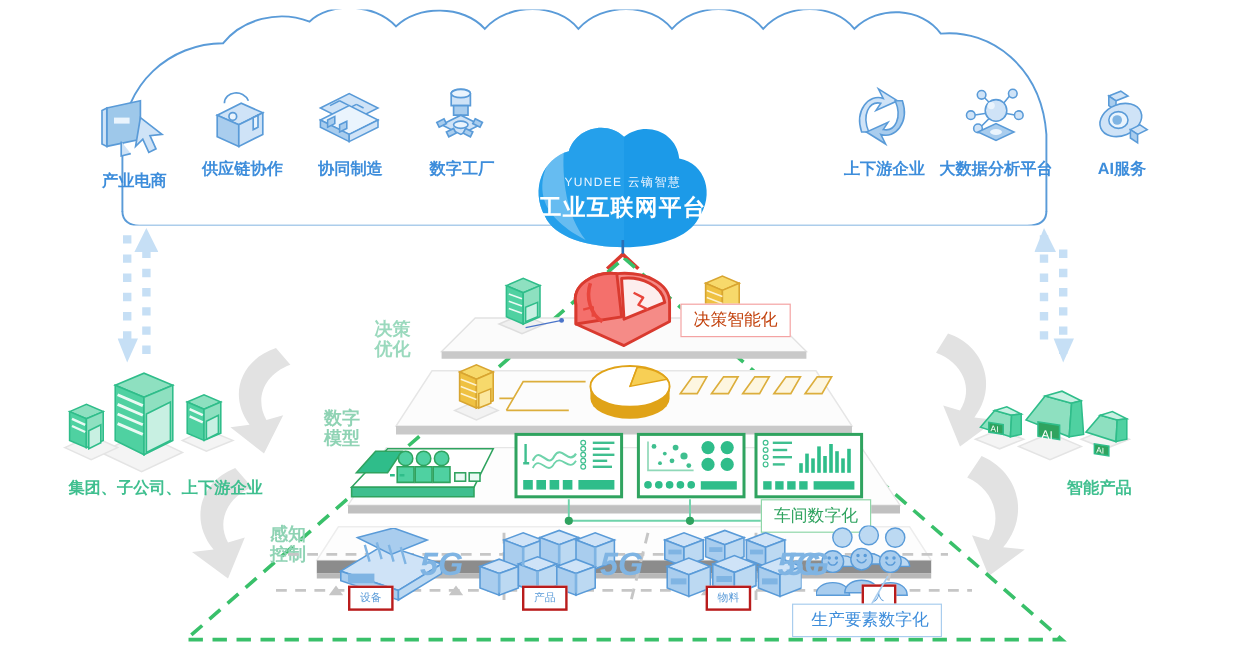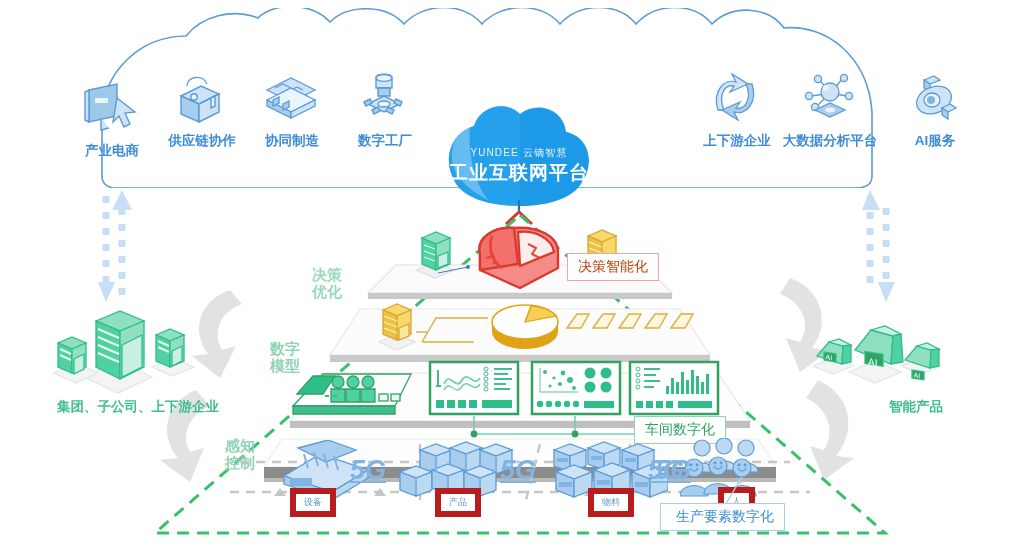--- a/index.html
+++ b/index.html
@@ -42,25 +42,25 @@
   .tag{
     position:absolute;background:#fff;border:1px solid #ccc;
     font-size:14px;padding:4px 10px;white-space:nowrap;
   }
   .tag.red{border-color:#f4a3a3;color:#c2410c;}
   .tag.gold{border-color:#e8c06a;color:#c9972e;}
   .tag.green{border-color:#8fd6a8;color:#2fa35f;}
   .tag.blue{border-color:#a9cdee;color:#3d8ddb;padding-left:15px;}
 
   .minitag{
-    position:absolute;background:#fff;border:6px solid #b91c1c;
+    position:absolute;background:#fff;border:2px solid #b91c1c;
     font-size:9px;color:#5a9bd8;padding:2px 8px;white-space:nowrap;
   }
 
-  .g5{position:absolute;color:#7fb4e3;font-weight:bold;font-style:italic;font-size:27px;text-decoration:underline;}
+  .g5{position:absolute;color:#7fb4e3;font-weight:bold;font-style:italic;font-size:27px;}
 
   .bottom-lbl{
     position:absolute;text-align:center;font-size:13.5px;font-weight:bold;
     color:#3fbf8f;white-space:nowrap;
   }
 </style>
 </head>
 <body>
 
 <div id="stage">

